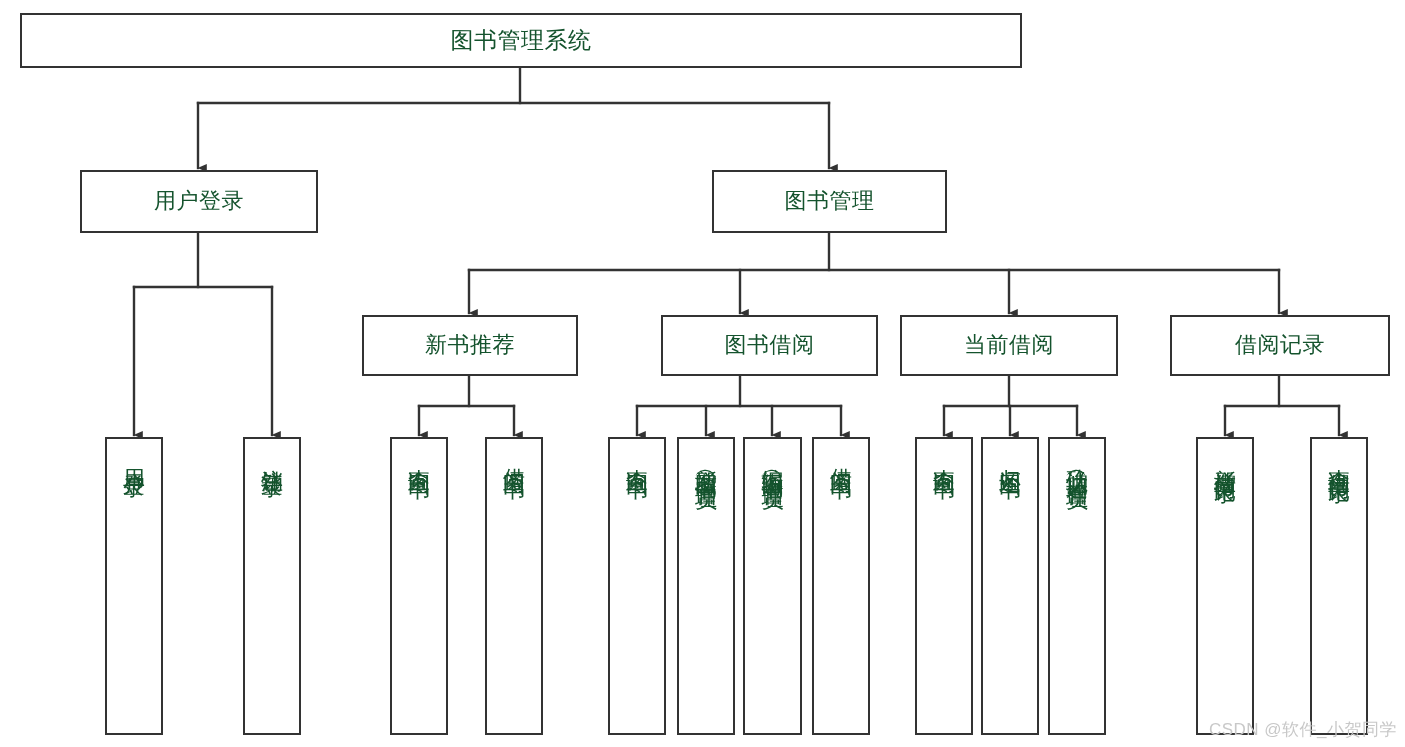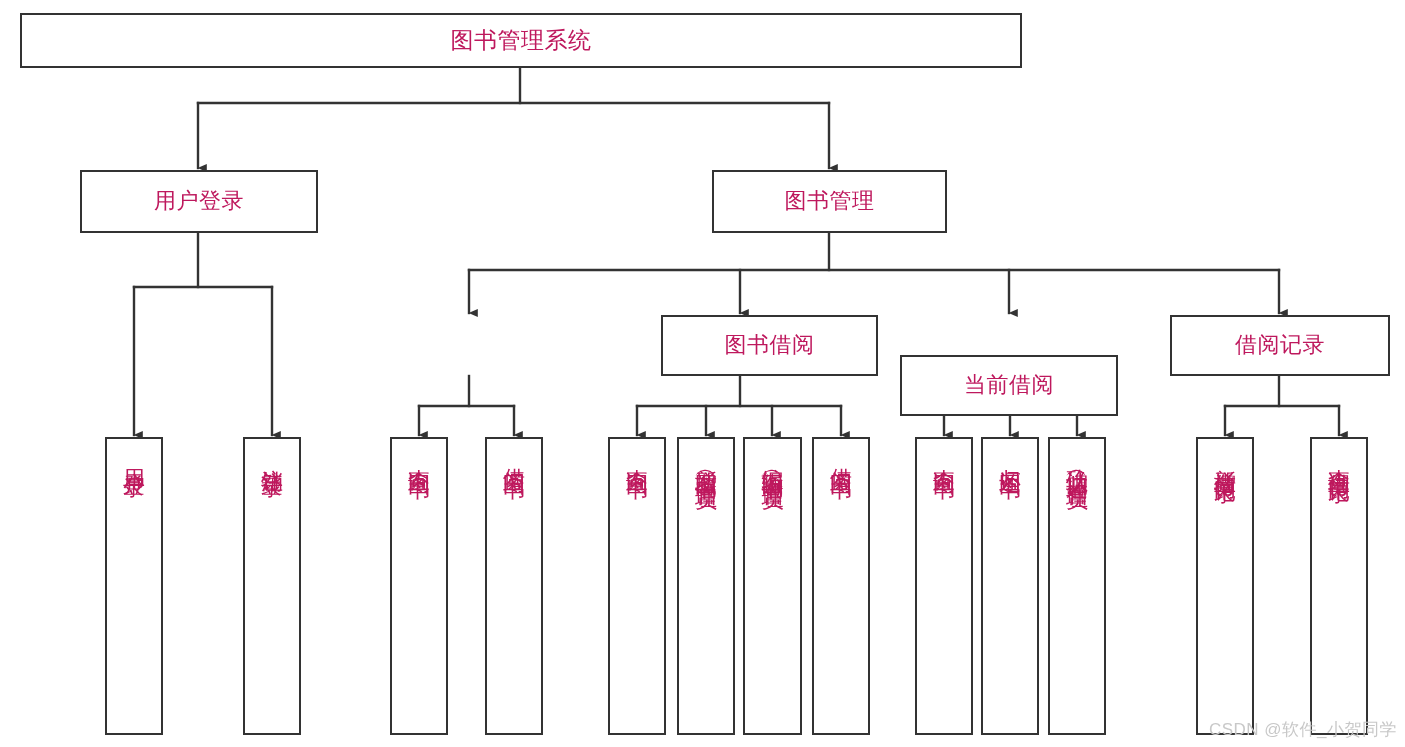--- a/index.html
+++ b/index.html
@@ -30,21 +30,21 @@
     box-sizing: border-box;
     background: #ffffff;
     border: 2px solid #333333;
     display: flex;
     align-items: center;
     justify-content: center;
     color: #3c3c3c;
     z-index: 2;
   }
   .node-label {
-    color: #be185d;
+    color: #14532d;
     line-height: 1.12;
     letter-spacing: 0.5px;
     white-space: pre;
   }
   .node.horizontal .node-label {
     font-size: 22px;
     text-align: center;
   }
   .node.root .node-label {
     font-size: 23px;
@@ -134,26 +134,29 @@
   </div>
 
   <div class="node horizontal" style="left:80px; top:170px; width:238px; height:63px;">
     <span class="node-label">用户登录</span>
   </div>
 
   <div class="node horizontal" style="left:712px; top:170px; width:235px; height:63px;justify-content:center;">
     <span class="node-label">图书管理</span>
   </div>
 
+  <div class="node horizontal" style="left:362px; top:315px; width:216px; height:61px;">
+    <span class="node-label">新书推荐</span>
+  </div>
 
   <div class="node horizontal" style="left:661px; top:315px; width:217px; height:61px;">
     <span class="node-label">图书借阅</span>
   </div>
 
-  <div class="node horizontal" style="left:900px; top:315px; width:218px; height:61px;margin-top:40px;">
+  <div class="node horizontal" style="left:900px; top:315px; width:218px; height:61px;">
     <span class="node-label">当前借阅</span>
   </div>
 
   <div class="node horizontal" style="left:1170px; top:315px; width:220px; height:61px;">
     <span class="node-label">借阅记录</span>
   </div>
 
   <div class="node vertical" style="left:105px; top:437px; width:58px; height:298px;">
     <span class="node-label">用户登录</span>
   </div>

